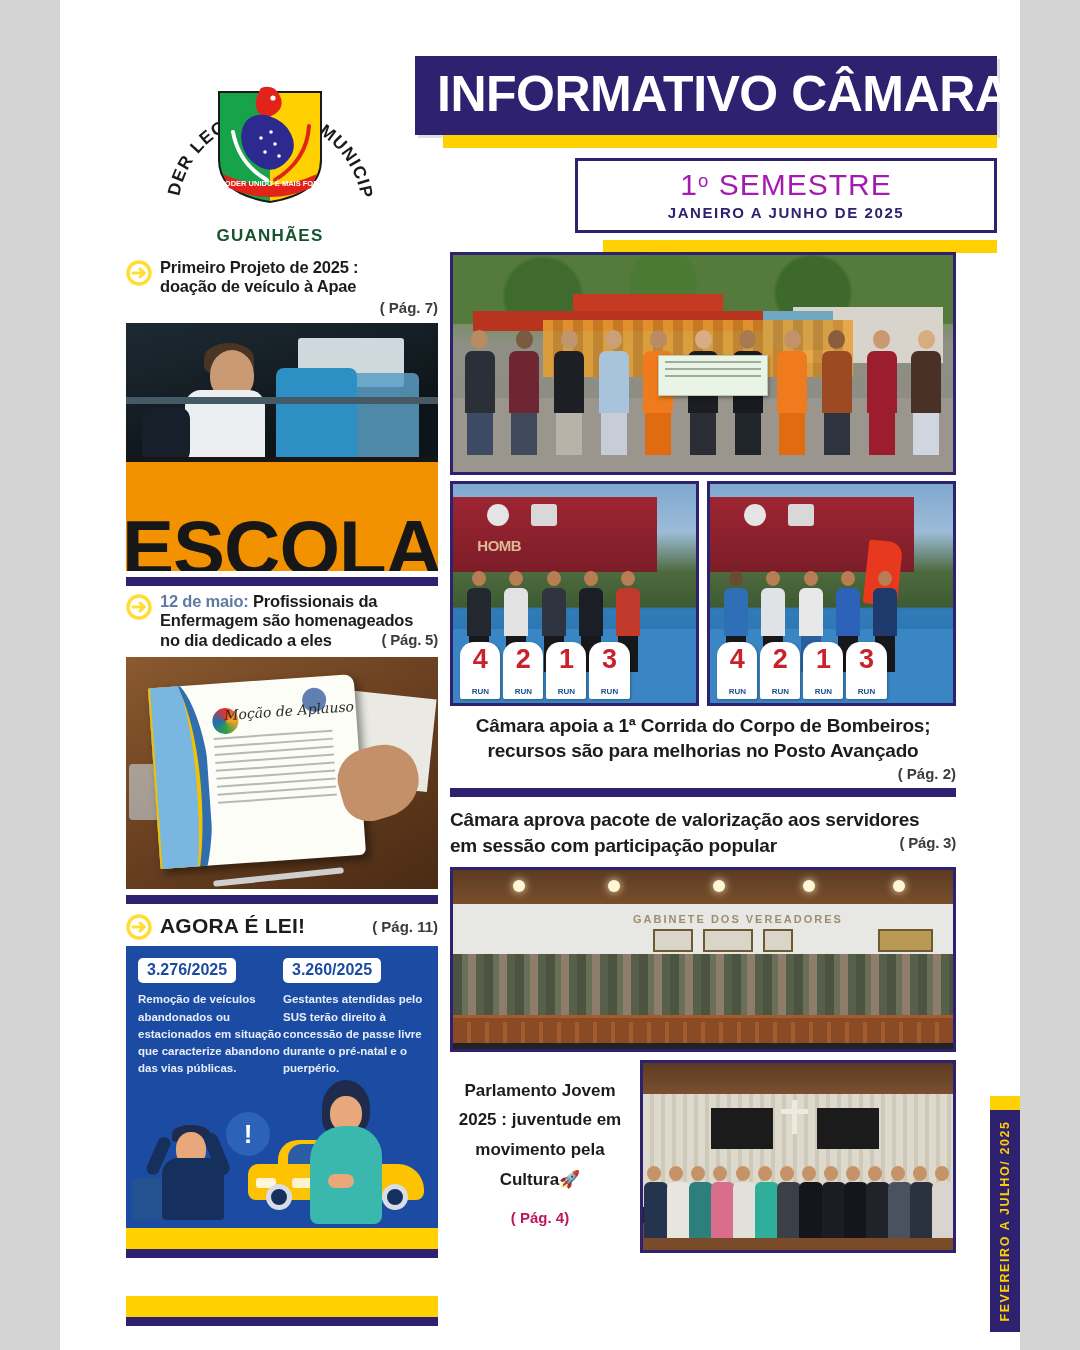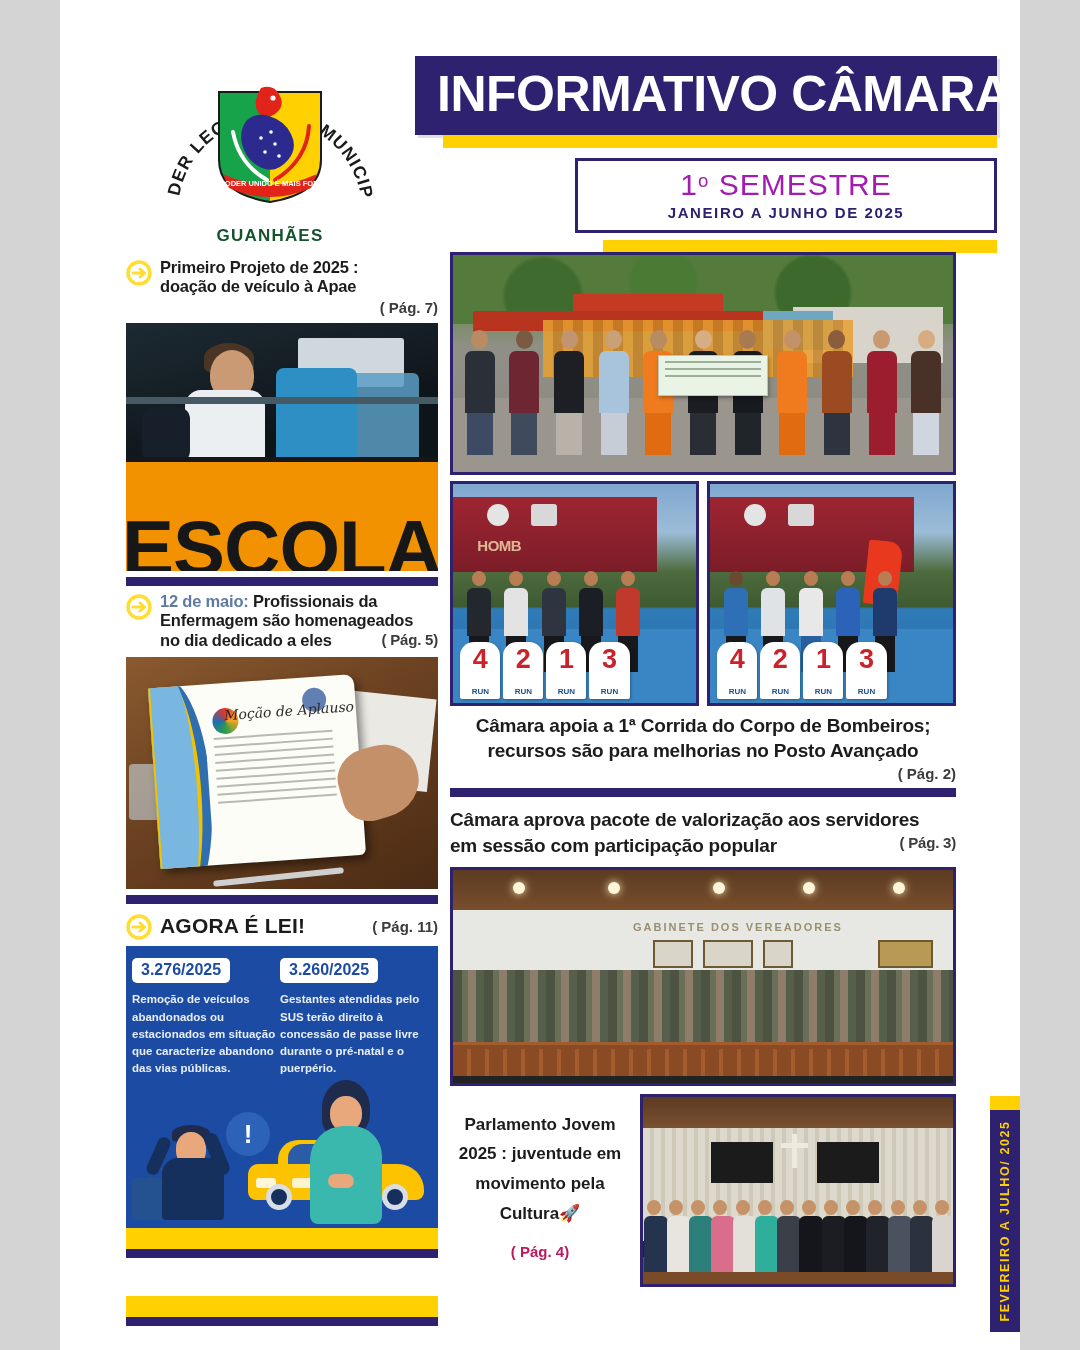--- a/index.html
+++ b/index.html
@@ -135,21 +135,21 @@
   .cert-doc2 { position: absolute; right: 2%; top: 16%; width: 32%; height: 40%; background: #f2f2ee; transform: rotate(6deg); opacity: .95; }
   .cert-pen { position: absolute; left: 28%; bottom: 4%; width: 42%; height: 6px; background: #cfcfcf; transform: rotate(-6deg); border-radius: 3px; }
   .cert-glass { position: absolute; left: 1%; top: 46%; width: 46px; height: 56px; background: rgba(210,230,240,.55); border-radius: 4px; }
 
   
   .lei-row { display: flex; align-items: center; gap: 8px; padding: 8px 0 6px 0; }
   .lei-title { font-size: 21px; font-weight: bold; color: #1c1c1c; letter-spacing: .2px; }
   .lei-pg { margin-left: auto; font-size: 15px; font-weight: bold; color: #3c3c3c; }
 
   .lei-card { background: #1c4ba3; position: relative; overflow: hidden; height: 312px; }
-  .lei-cols { display: flex; padding: 12px 10px 0 6px; position: relative; z-index: 3; }
+  .lei-cols { display: flex; padding: 12px 10px 0 12px; position: relative; z-index: 3; }
   .lei-col { flex: 1; }
   .lei-badge {
     display: inline-block; background: #fff; color: #1c4ba3;
     font-size: 16px; font-weight: bold; padding: 3px 9px 4px 9px;
     border-radius: 5px; margin-bottom: 8px;
   }
   .lei-desc { color: #e8eef8; font-size: 11.5px; line-height: 1.5; font-weight: bold; }
 
   .lei-art { position: absolute; left: 0; bottom: 30px; width: 100%; height: 150px; z-index: 2; }
   .man-head { position: absolute; left: 50px; bottom: 62px; width: 30px; height: 34px; background: #e8a87c; border-radius: 48% 48% 44% 44%; }
@@ -214,21 +214,21 @@
   .rn { width: 14%; }
   .rn .h { margin: 0 auto; width: 14px; height: 15px; border-radius: 50%; background: #b97d54; }
   .rn .b { margin: 2px auto 0 auto; width: 24px; height: 48px; border-radius: 6px 6px 0 0; }
   .rn .l { margin: 0 auto; width: 20px; height: 36px; background: #16181c; }
   .podium { position: absolute; bottom: 2%; width: 100%; height: 30%; display: flex; align-items: flex-end; justify-content: flex-start; gap: 3px; padding-left: 3%; }
   .pod { width: 17%; height: 86%; background: #fff; border-radius: 14px 14px 2px 2px; position: relative; box-shadow: 1px 1px 3px rgba(0,0,0,.3); }
   .pod span { position: absolute; left: 0; top: 4px; width: 100%; text-align: center; font-size: 27px; font-weight: bold; color: #c9222b; line-height: 1; }
   .pod small { position: absolute; left: 0; bottom: 3px; width: 100%; text-align: center; font-size: 8px; font-weight: bold; color: #1b4f8a; }
   .race-flag { position: absolute; right: 22%; top: 26%; width: 34px; height: 64px; background: #e8391f; border-radius: 3px 14px 3px 3px; transform: rotate(6deg); }
 
-  .ph-sess { height: 219px; }
+  .ph-sess { height: 185px; }
   .sess-ceil { position: absolute; left: 0; top: 0; width: 100%; height: 19%; background: linear-gradient(180deg,#5c3b22,#794e2c); }
   .sess-light { position: absolute; top: 6%; width: 12px; height: 12px; border-radius: 50%; background: #fff6d8; box-shadow: 0 0 9px #fff0bb; }
   .sess-wall { position: absolute; left: 0; top: 19%; width: 100%; height: 48%; background: #e7e7e4; }
   .sess-sign { position: absolute; left: 36%; top: 24%; font-size: 11px; font-weight: bold; color: #9b8f6e; letter-spacing: 2px; }
   .sess-frame { position: absolute; top: 33%; height: 13%; background: #d9d5c9; border: 2px solid #6d5a33; }
   .sess-crowd { position: absolute; left: 0; top: 47%; width: 100%; height: 42%; background: repeating-linear-gradient(90deg,#4c5340 0 9px,#6a6f58 9px 15px,#8d7d6a 15px 23px,#565f4a 23px 31px); }
   .sess-rail { position: absolute; left: 0; bottom: 3%; width: 100%; height: 16%; background: #8a4a24; border-top: 3px solid #a35c2d; }
   .sess-rail:after { content:''; position:absolute; inset: 4px 0 0 0; background: repeating-linear-gradient(90deg,transparent 0 14px,#a35c2d 14px 18px); }
 
   .jovem-area { display: flex; gap: 10px; margin-top: 8px; align-items: flex-start; }

